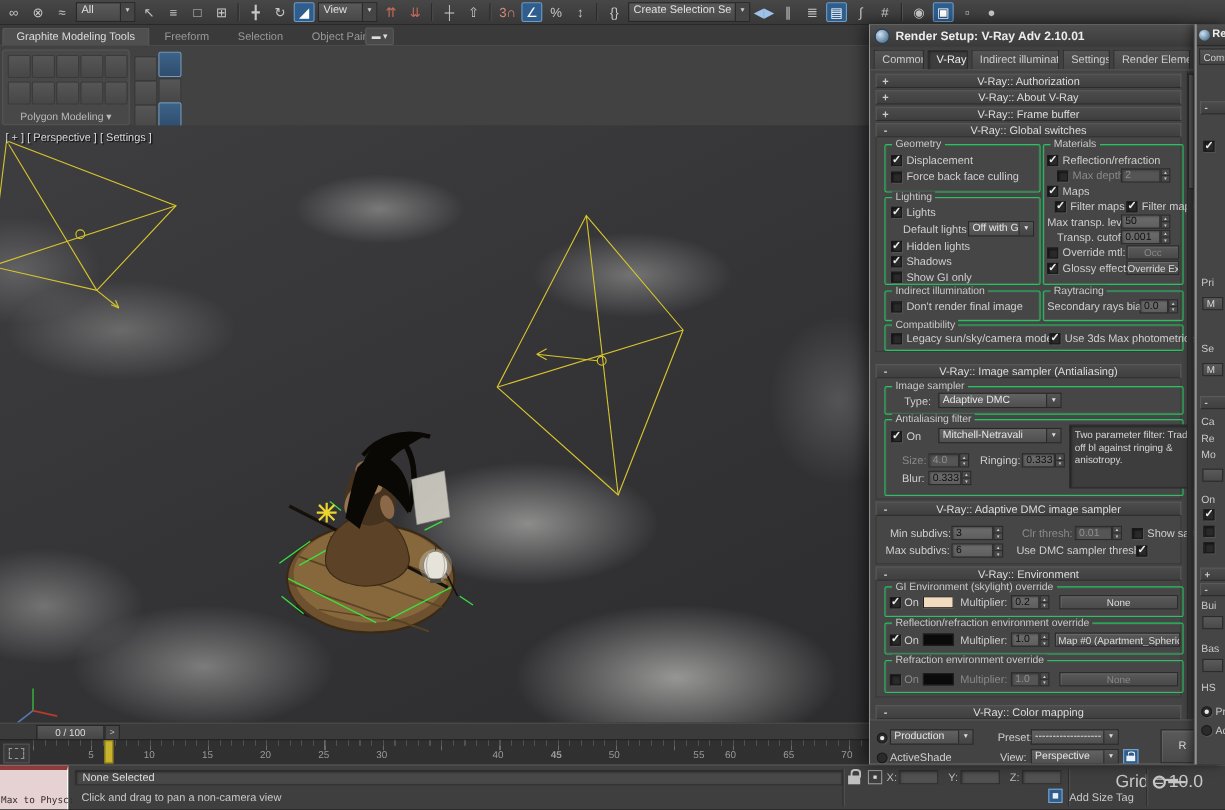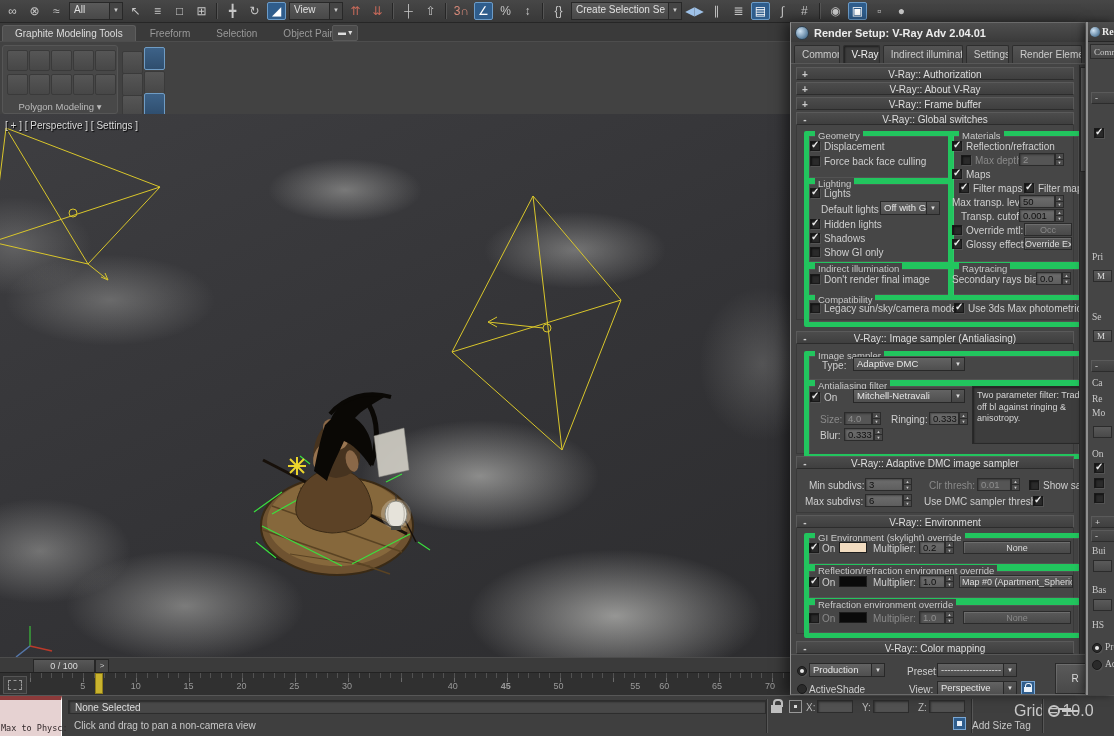--- a/index.html
+++ b/index.html
@@ -96,21 +96,21 @@
   .dlg-ico{width:12px;height:12px;margin-right:5px;border-radius:50%;background:radial-gradient(circle at 35% 35%,#cfe2f2,#5a7f9e 70%);border:1px solid #2c3c4a;flex:none;}
   .dlg-tabs{position:absolute;left:0;top:19px;right:0;height:22px;background:#414141;border-bottom:1px solid #585858;
     display:flex;align-items:flex-end;padding:0 3px;gap:3px;box-sizing:border-box;}
   .dtab{padding:3px 7px;background:linear-gradient(#545454,#464646);border:1px solid #2d2d2d;border-bottom:none;
     border-radius:2px 2px 0 0;color:#ccc;font-size:10px;white-space:nowrap;overflow:hidden;}
   .dtab.active{background:#3d3d3d;color:#eee;box-shadow:inset 1px 1px 2px rgba(0,0,0,.5);}
   .rollout{position:absolute;left:5px;width:278px;height:13px;background:linear-gradient(#4c4c4c,#3f3f3f);
     border:1px solid #5a5a5a;border-bottom-color:#2c2c2c;color:#ddd;text-align:center;line-height:13px;font-size:10px;box-sizing:border-box;}
   .ro-toggle{position:absolute;left:3px;top:0;width:10px;text-align:center;color:#ccc;font-weight:bold;}
   .ro-body{position:absolute;left:5px;width:278px;background:#464646;border:1px solid #3a3a3a;border-top:none;box-sizing:border-box;}
-  .group{position:absolute;border:5px solid #22c55e;box-shadow:inset 0 0 0 1px rgba(255,255,255,.07);border-radius:2px;}
+  .group{position:absolute;border:1px solid #22c55e;box-shadow:inset 0 0 0 1px rgba(255,255,255,.07);border-radius:2px;}
   .group-label{position:absolute;top:-6px;left:6px;background:#464646;padding:0 3px;font-size:9.5px;color:#c9c9c9;white-space:nowrap;}
   .lbl{position:absolute;white-space:nowrap;font-size:10px;color:#cfcfcf;line-height:11px;}
   .lbl.dis{color:#8a8a8a;}
   .chk{position:absolute;width:10px;height:10px;background:#2a2a2a;border:1px solid #191919;
     box-shadow:inset 1px 1px 2px rgba(0,0,0,.6),1px 1px 0 rgba(255,255,255,.08);box-sizing:border-box;}
   .chk[data-checked="true"]::after{content:"✓";position:absolute;left:0px;top:-3px;font-size:10px;color:#ededed;font-weight:bold;}
   .radio{position:absolute;width:10px;height:10px;border-radius:50%;background:#2a2a2a;border:1px solid #191919;
     box-shadow:1px 1px 0 rgba(255,255,255,.08);box-sizing:border-box;}
   .radio[data-checked="true"]::after{content:"";position:absolute;left:2px;top:2px;width:4px;height:4px;border-radius:50%;background:#e8e8e8;}
   .fld{position:absolute;height:13px;background:linear-gradient(#6e6e6e,#5e5e5e);border:1px solid #2b2b2b;
@@ -132,21 +132,21 @@
   .infobox{position:absolute;background:#3d3d3d;border:1px solid #292929;box-shadow:inset 1px 1px 2px rgba(0,0,0,.5);
     color:#d6d6d6;font-size:9px;padding:3px 4px;line-height:1.3;box-sizing:border-box;}
   .scrollbar{position:absolute;left:288px;top:42px;width:7px;height:592px;background:#3a3a3a;border-left:1px solid #2d2d2d;}
   .scroll-thumb{position:absolute;left:0;top:2px;width:6px;height:105px;background:linear-gradient(90deg,#616161,#4c4c4c);border:1px solid #2b2b2b;box-sizing:border-box;}
   .dlg-footer{position:absolute;left:0;right:0;bottom:0;height:39px;border-top:1px solid #585858;background:#434343;}
   .mini-lock{position:absolute;width:14px;height:14px;background:#2f5d8c;border:1px solid #7aa7d4;box-sizing:border-box;}
   .mini-lock::before{content:"";position:absolute;left:3px;top:1px;width:5px;height:4px;border:1px solid #eaf2fa;border-bottom:none;border-radius:3px 3px 0 0;}
   .mini-lock::after{content:"";position:absolute;left:2px;top:5px;width:8px;height:5px;background:#eaf2fa;}
   
   .dlg2{position:absolute;left:1086px;top:22px;width:28px;height:673px;background:#454545;
-    border-left:2px solid #8f8f8f;box-sizing:border-box;overflow:hidden;box-shadow:-3px 0 8px rgba(0,0,0,.5);font-family:Liberation Serif, serif;}
+    border-left:2px solid #8f8f8f;box-sizing:border-box;overflow:hidden;box-shadow:-3px 0 8px rgba(0,0,0,.5);}
   .dlg2-title{position:absolute;left:0;top:0;right:0;height:19px;background:linear-gradient(#4e4e4e,#3a3a3a);
     border-bottom:1px solid #262626;display:flex;align-items:center;padding:0 2px;font-weight:bold;font-size:10px;color:#ececec;overflow:hidden;}
   .dlg2-ico{width:10px;height:10px;margin-right:2px;border-radius:50%;background:radial-gradient(circle at 35% 35%,#cfe2f2,#5a7f9e 70%);flex:none;}
   .dlg2-tab{position:absolute;left:2px;top:22px;width:26px;height:15px;background:linear-gradient(#545454,#464646);
     border:1px solid #2d2d2d;color:#ccc;font-size:9px;line-height:14px;padding-left:3px;box-sizing:border-box;overflow:hidden;}
   .frag-bar{position:absolute;left:3px;width:24px;height:12px;background:linear-gradient(#4c4c4c,#3f3f3f);
     border:1px solid #5a5a5a;border-bottom-color:#2c2c2c;color:#ccc;font-size:9px;line-height:11px;padding-left:3px;box-sizing:border-box;font-weight:bold;}
   .frag-label{position:absolute;left:4px;color:#c9c9c9;font-size:9.5px;white-space:nowrap;}
   .frag-btn{position:absolute;left:5px;width:19px;height:12px;background:linear-gradient(#5a5a5a,#494949);
     border:1px solid #2b2b2b;color:#ddd;font-size:9px;line-height:11px;text-align:left;padding-left:3px;box-sizing:border-box;overflow:hidden;}
@@ -351,21 +351,21 @@
     <span class="grid-display">Grid = 10.0</span>
     <div class="sb-sep" style="left:1042px"></div>
     <span class="key-ic"></span>
     <span class="att-icon"></span>
     <span class="att-label">Add Size Tag</span>
   </div>
 
   <div class="dlg">
     <div class="dlg-title">
       <span class="dlg-ico"></span>
-      <span>Render Setup: V-Ray Adv 2.04.01</span>
+      <span>Render Setup: V-Ray Adv 2.10.01</span>
     </div>
     <div class="dlg-tabs">
       <div class="dtab">Common</div>
       <div class="dtab active">V-Ray</div>
       <div class="dtab">Indirect illumination</div>
       <div class="dtab">Settings</div>
       <div class="dtab">Render Element</div>
     </div>
 
     <div class="rollout" style="top:44px">

